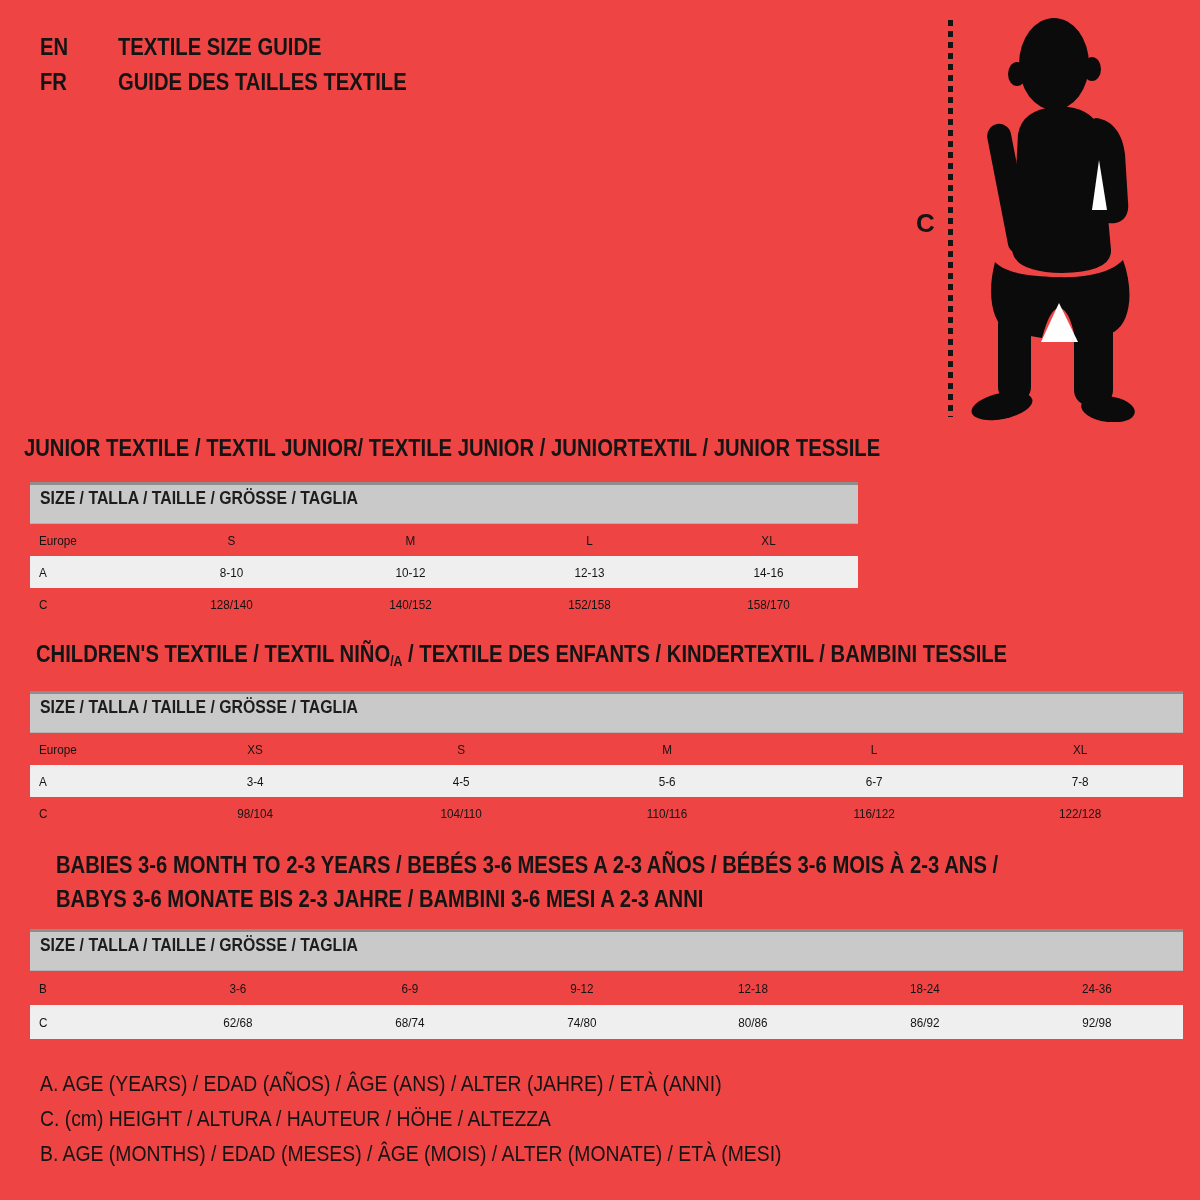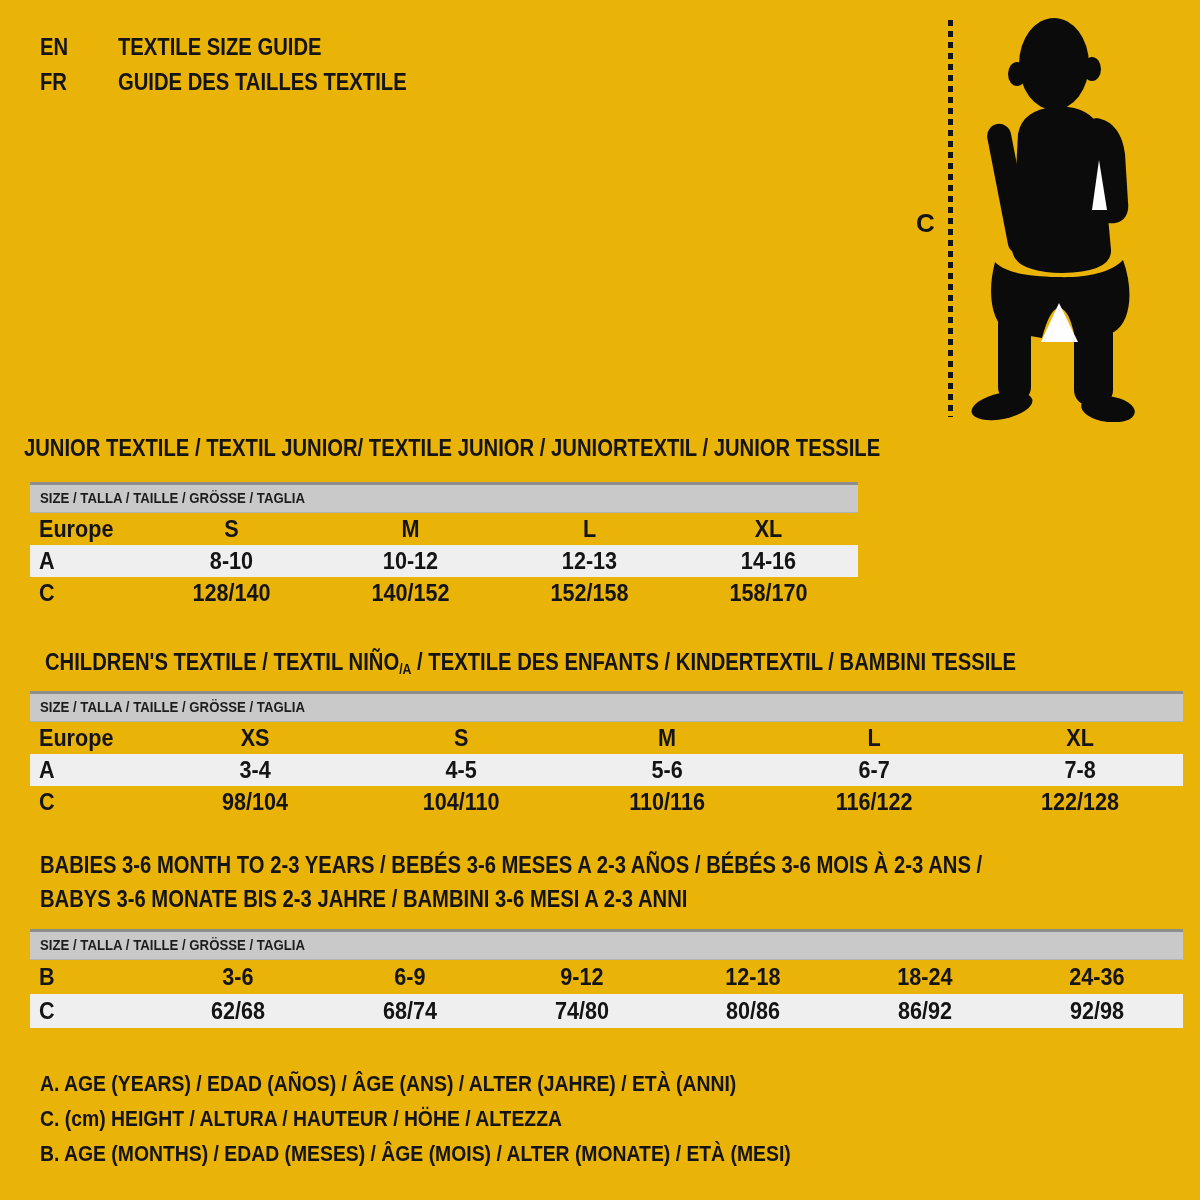--- a/index.html
+++ b/index.html
@@ -1,44 +1,44 @@
 <!DOCTYPE html>
 <html><head>
 <meta charset="utf-8">
 <style>
   html,body{margin:0;padding:0;background:#ffffff;}
-  #page{position:relative;width:1200px;height:1200px;background:#eab308;overflow:hidden;
+  #page{position:relative;width:1200px;height:1200px;background:#ef4444;overflow:hidden;
         font-family:"Liberation Sans", sans-serif;color:#141414;}
   .abs{position:absolute;}
   .cond{display:inline-block;transform:scaleX(.88);transform-origin:0 50%;white-space:nowrap;}
   
   .lang-list{left:40px;top:30px;}
   .lang-row{display:flex;height:35px;align-items:center;font-size:23px;font-weight:700;}
   .lang-code{width:78px;}
   
   .dash-line{left:948px;top:20px;width:5px;height:397px;
              background:repeating-linear-gradient(to bottom,#141414 0 6px,transparent 6px 11px);}
   .c-label{left:916px;top:208px;font-size:26px;font-weight:700;}
   
   .sec-head{font-size:23px;font-weight:700;line-height:26px;}
   .sub{font-size:14px;vertical-align:-4px;}
   
   .sizetable{box-sizing:border-box;}
-  .size-bar{box-sizing:border-box;height:31px;background:#c9c9c9;border-top:3px solid #8e8e8e;
+  .size-bar{box-sizing:border-box;height:42px;background:#c9c9c9;border-top:3px solid #8e8e8e;
             border-bottom:1px solid #b3b3b3;padding-left:10px;line-height:26px;
-            font-size:15px;font-weight:700;color:#1d1d1d;}
-  .trow{display:grid;height:32px;align-items:center;font-size:24px;font-weight:700;}
+            font-size:18px;font-weight:700;color:#1d1d1d;}
+  .trow{display:grid;height:32px;align-items:center;font-size:13px;font-weight:400;}
   .g5{grid-template-columns:112px 1fr 1fr 1fr 1fr;}
   .g6{grid-template-columns:122px 1fr 1fr 1fr 1fr 1fr;}
   .g7{grid-template-columns:122px 1fr 1fr 1fr 1fr 1fr 1fr;}
   .shaded{background:#efefef;}
   .cell{text-align:center;transform:scaleX(.9);transform-origin:50% 50%;white-space:nowrap;}
   .cell.first{text-align:left;padding-left:10px;transform-origin:0 50%;}
   
-  .legend-line{height:35px;font-size:22px;font-weight:700;display:block;}
+  .legend-line{height:35px;font-size:22px;font-weight:400;display:block;}
   svg{display:block;}
 </style>
 </head>
 <body>
 
 <div id="page">
 
   <div class="abs lang-list">
     <div class="lang-row">
       <span class="lang-code cond">EN</span>
@@ -95,21 +95,21 @@
     </div>
     <div class="trow g5">
       <span class="cell first">C</span>
       <span class="cell">128/140</span>
       <span class="cell">140/152</span>
       <span class="cell">152/158</span>
       <span class="cell">158/170</span>
     </div>
   </div>
 
-  <div class="abs sec-head" style="left:45px;top:641px;margin-top:8px;">
+  <div class="abs sec-head" style="left:36px;top:641px;">
     <span class="cond"><span>CHILDREN'S TEXTILE / TEXTIL NIÑO</span><span class="sub">/A</span><span> / TEXTILE DES ENFANTS / KINDERTEXTIL / BAMBINI TESSILE</span></span>
   </div>
   <div class="abs sizetable" style="left:30px;top:691px;width:1153px;">
     <div class="size-bar">
       <span class="cond">SIZE / TALLA / TAILLE / GRÖSSE / TAGLIA</span>
     </div>
     <div class="trow g6">
       <span class="cell first">Europe</span>
       <span class="cell">XS</span>
       <span class="cell">S</span>
@@ -128,21 +128,21 @@
     <div class="trow g6">
       <span class="cell first">C</span>
       <span class="cell">98/104</span>
       <span class="cell">104/110</span>
       <span class="cell">110/116</span>
       <span class="cell">116/122</span>
       <span class="cell">122/128</span>
     </div>
   </div>
 
-  <div class="abs sec-head" style="left:40px;top:848px;line-height:34px;">
+  <div class="abs sec-head" style="left:56px;top:848px;line-height:34px;">
     <span class="cond">BABIES 3-6 MONTH TO 2-3 YEARS / BEBÉS 3-6 MESES A 2-3 AÑOS / BÉBÉS 3-6 MOIS À 2-3 ANS /</span><br>
     <span class="cond">BABYS 3-6 MONATE BIS 2-3 JAHRE / BAMBINI 3-6 MESI A 2-3 ANNI</span>
   </div>
   <div class="abs sizetable" style="left:30px;top:929px;width:1153px;">
     <div class="size-bar">
       <span class="cond">SIZE / TALLA / TAILLE / GRÖSSE / TAGLIA</span>
     </div>
     <div class="trow g7" style="height:34px;">
       <span class="cell first">B</span>
       <span class="cell">3-6</span>

